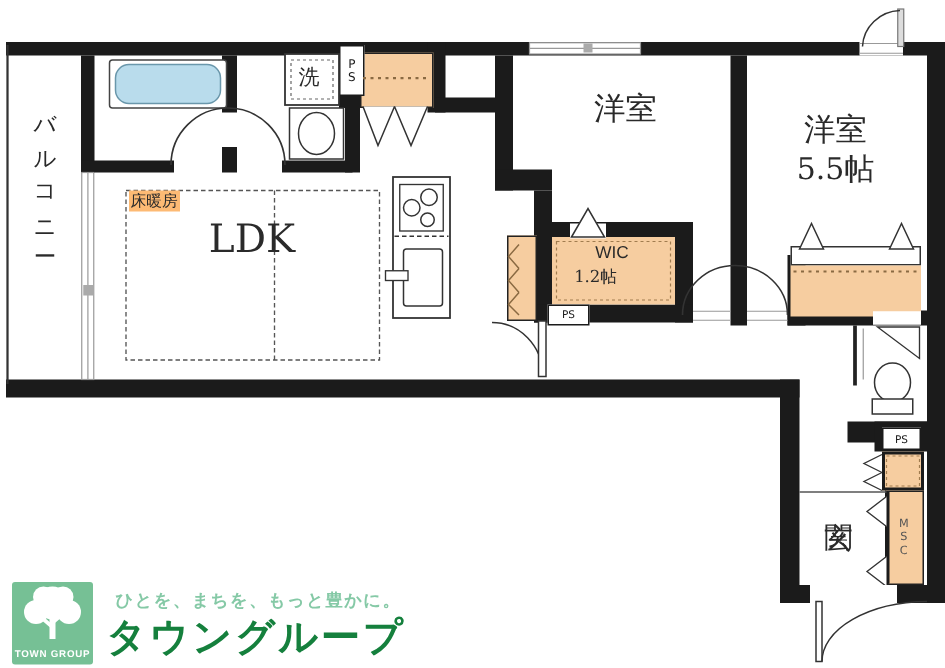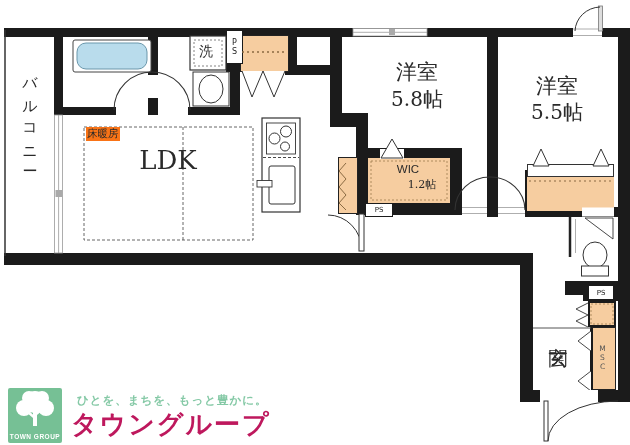--- a/index.html
+++ b/index.html
@@ -14,21 +14,21 @@
   svg.ov{position:absolute;left:0;top:0;pointer-events:none;}
   .psbox{position:absolute;background:#fff;border:1.5px solid #1b1b1b;display:flex;
          align-items:center;justify-content:center;font-family:"DejaVu Sans",sans-serif;}
   
   #logo-square{position:absolute;left:8px;top:388px;width:54px;height:55px;background:#76c095;
                border-radius:2px;}
   #logo-square .tg{position:absolute;left:0;right:0;bottom:3px;text-align:center;color:#fff;
                    font-family:"Liberation Sans",sans-serif;font-weight:bold;font-size:6.5px;letter-spacing:.5px;}
   #logo-tagline{position:absolute;left:77px;top:393px;color:#85c9a6;font-family:"Liberation Sans",sans-serif;
                 font-weight:bold;font-size:11.5px;letter-spacing:1px;}
-  #logo-brand{position:absolute;left:71px;top:407px;color:#be185d;font-family:"Liberation Sans",sans-serif;
+  #logo-brand{position:absolute;left:71px;top:407px;color:#15803d;font-family:"Liberation Sans",sans-serif;
               font-weight:bold;font-size:26px;letter-spacing:2px;}
 </style>
 </head>
 <body>
 
 <div id="stage">
 
   <div class="w" style="left:4px;top:28px;width:626px;height:9px"></div>
   <div class="w" style="left:618px;top:28px;width:12px;height:374px"></div>
   <div class="w" style="left:4px;top:253px;width:529px;height:12px"></div>
@@ -169,32 +169,31 @@
 
     <g>
       <rect x="540" y="390" width="58" height="12" fill="#fff"></rect>
       <rect x="544" y="401" width="4" height="40" fill="#fff" stroke="#333" stroke-width="1"></rect>
       <path d="M548,441 A71,40 0 0 1 618,401" fill="none" stroke="#333" stroke-width="1"></path>
     </g>
   </svg>
 
   <div class="lbl vtext" style="left:20px;top:66px;font-size:15px;letter-spacing:7px">バルコニー</div>
   <div class="lbl" style="left:199px;top:43px;font-size:14px">洗</div>
-  <div class="lbl" style="left:86px;top:127px;font-size:10.5px;background:#f97316;padding:0 1px">床暖房</div>
+  <div class="lbl" style="left:86px;top:127px;font-size:10.5px;background:#fdba74;padding:0 1px">床暖房</div>
 
   <div class="lbl ctr" style="left:118px;top:145px;width:100px;font-size:26px">LDK</div>
 
   <div class="lbl ctr" style="left:367px;top:58px;width:100px;font-size:21px">洋室</div>
-  <div class="lbl ctr" style="left:367px;top:86px;width:100px;font-size:20px">5.8帖</div>
 
   <div class="lbl ctr" style="left:507px;top:72px;width:100px;font-size:21px">洋室</div>
   <div class="lbl ctr" style="left:507px;top:99px;width:100px;font-size:20px">5.5帖</div>
 
   <div class="lbl ctr" style="left:379px;top:163px;width:58px;font-size:11.5px;font-family:Liberation Sans, sans-serif">WIC</div>
-  <div class="lbl ctr" style="left:393px;top:177px;width:58px;font-size:11px">1.2帖</div>
+  <div class="lbl ctr" style="left:368px;top:177px;width:58px;font-size:11px">1.2帖</div>
 
   <div class="lbl vtext" style="left:546px;top:332px;font-size:19px;letter-spacing:3px">玄関</div>
   <div class="lbl vtext" style="left:598px;top:344px;font-size:7.5px;color:#555;font-family:'DejaVu Sans',sans-serif">MSC</div>
 
   <div class="psbox" style="left:365px;top:203px;width:26px;height:12px;font-size:7px">
     <span>PS</span>
   </div>
   <div class="psbox" style="left:588px;top:285px;width:24px;height:13px;font-size:7px;border-width:1px">
     <span>PS</span>
   </div>

